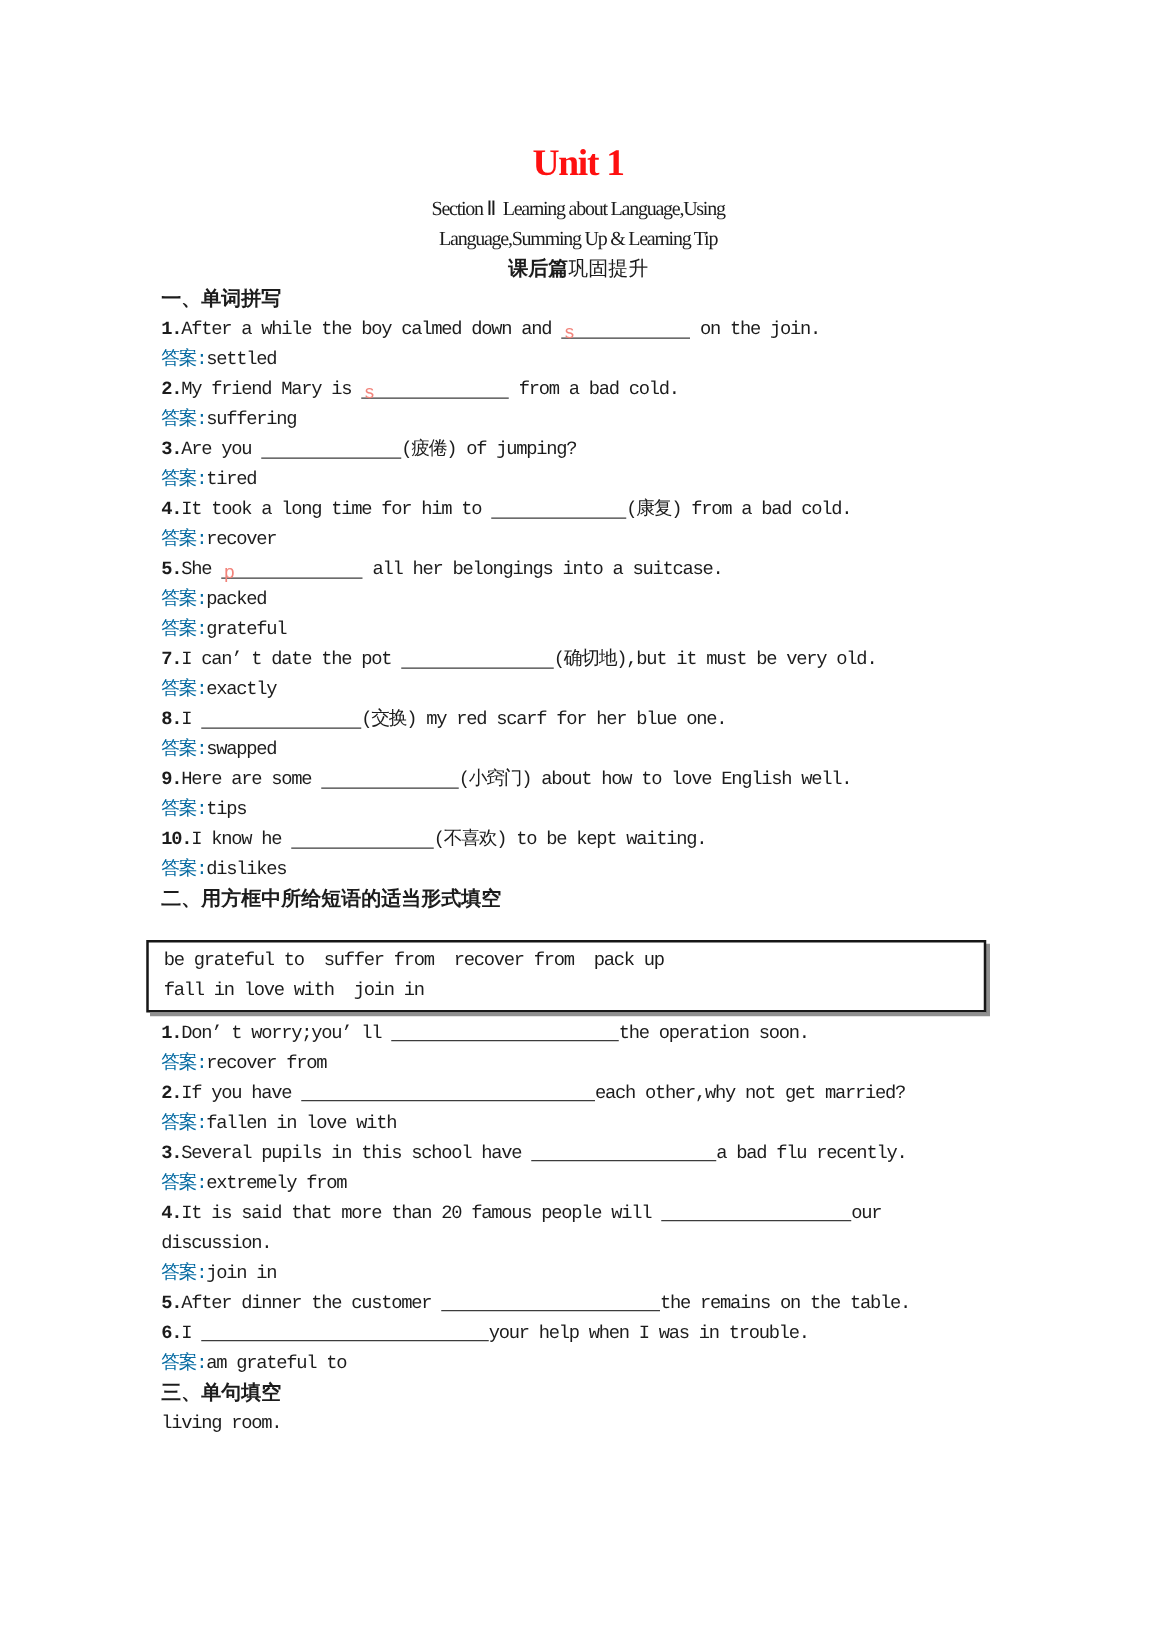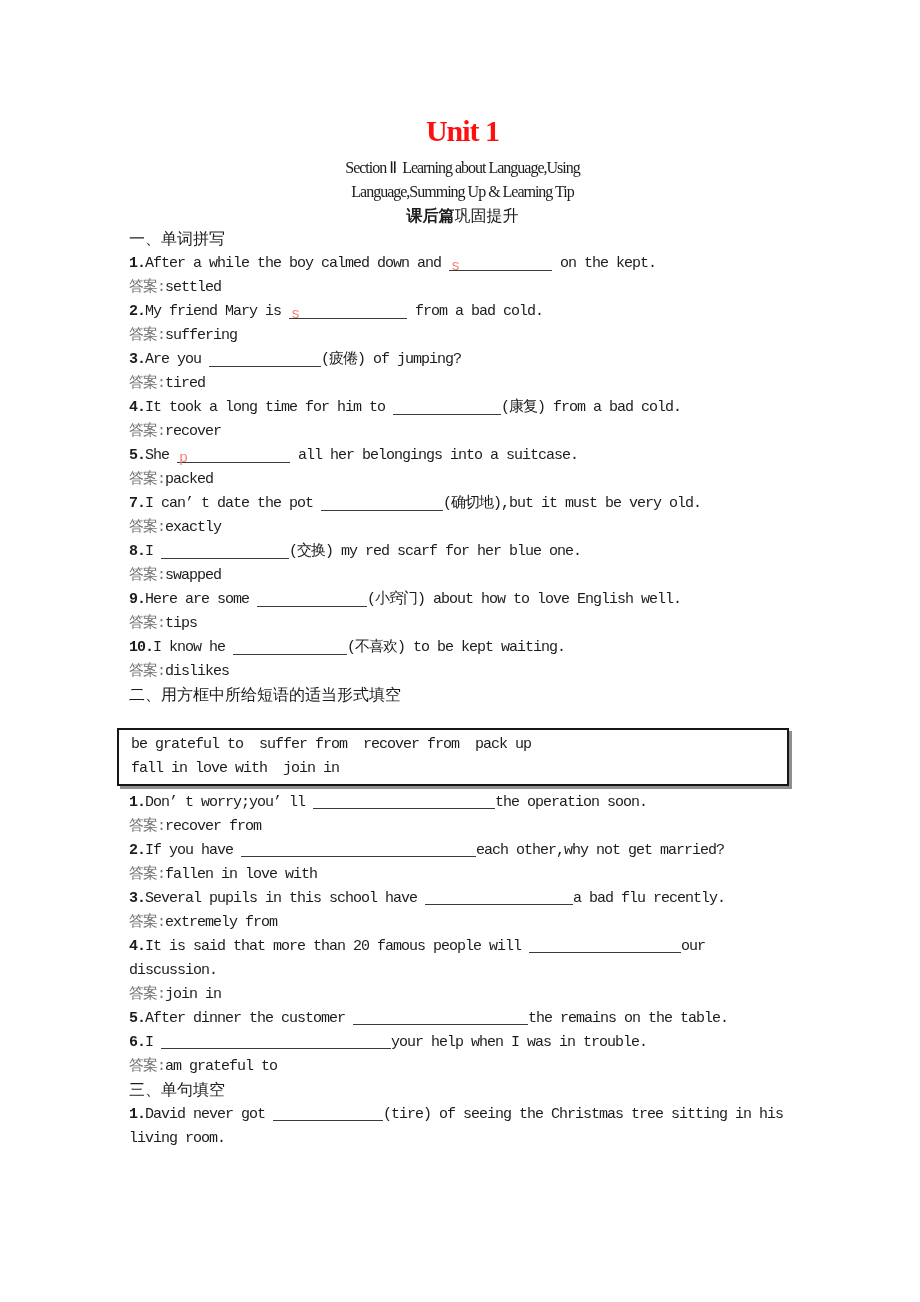--- a/index.html
+++ b/index.html
@@ -30,69 +30,70 @@
     line-height:24px;
     letter-spacing:0;
   }
   .badge-bold{font-weight:bold;}
   .line{
     font-size:15px;
     line-height:24px;
     letter-spacing:-1px;
     white-space:pre-wrap;
   }
-  .heading{font-size:16px;letter-spacing:0;}
+  .heading{font-size:16px;letter-spacing:0;font-weight:bold;}
   .num{font-weight:bold;}
   .blank{
     display:inline-block;
     border-bottom:1px solid #3c3c3c;
     height:15px;
     vertical-align:-3px;
     white-space:nowrap;
   }
   .red-letter{
     color:#f2837a;
     padding-left:2px;
   }
-  .ans-label{color:#737373;}
+  .ans-label{color:#0369a1;}
   .phrase-box{
     border:2px solid #161616;
     box-shadow:3px 3px 0 #8f8f8f;
     width:656px;
     margin:20px 0 5px -12px;
     padding:3px 0 3px 12px;
   }
 </style>
 </head>
 <body>
 
 <div class="doc">
 
   <div class="center title">Unit 1</div>
   <div class="center sub">Section Ⅱ  Learning about Language,Using</div>
   <div class="center sub">Language,Summing Up &amp; Learning Tip</div>
   <div class="center badge-line"><span class="badge-bold">课后篇</span><span>巩固提升</span></div>
 
   <div class="line heading">一、单词拼写</div>
 
-  <div class="line"><span class="num">1.</span><span>After a while the boy calmed down and </span><span class="blank" style="width:103px"><span class="red-letter">s</span></span><span> on the kept.</span></div>
+  <div class="line"><span class="num">1.</span><span>After a while the boy calmed down and </span><span class="blank" style="width:103px"><span class="red-letter">s</span></span><span> on the join.</span></div>
   <div class="line"><span class="ans-label">答案:</span><span>settled</span></div>
 
   <div class="line"><span class="num">2.</span><span>My friend Mary is </span><span class="blank" style="width:118px"><span class="red-letter">s</span></span><span> from a bad cold.</span></div>
   <div class="line"><span class="ans-label">答案:</span><span>suffering</span></div>
 
   <div class="line"><span class="num">3.</span><span>Are you </span><span class="blank" style="width:112px"><span class="red-letter"></span></span><span>(疲倦) of jumping?</span></div>
   <div class="line"><span class="ans-label">答案:</span><span>tired</span></div>
 
   <div class="line"><span class="num">4.</span><span>It took a long time for him to </span><span class="blank" style="width:108px"><span class="red-letter"></span></span><span>(康复) from a bad cold.</span></div>
   <div class="line"><span class="ans-label">答案:</span><span>recover</span></div>
 
   <div class="line"><span class="num">5.</span><span>She </span><span class="blank" style="width:113px"><span class="red-letter">p</span></span><span> all her belongings into a suitcase.</span></div>
   <div class="line"><span class="ans-label">答案:</span><span>packed</span></div>
 
+  <div class="line"><span class="ans-label">答案:</span><span>grateful</span></div>
 
   <div class="line"><span class="num">7.</span><span>I can’ t date the pot </span><span class="blank" style="width:122px"><span class="red-letter"></span></span><span>(确切地),but it must be very old.</span></div>
   <div class="line"><span class="ans-label">答案:</span><span>exactly</span></div>
 
   <div class="line"><span class="num">8.</span><span>I </span><span class="blank" style="width:128px"><span class="red-letter"></span></span><span>(交换) my red scarf for her blue one.</span></div>
   <div class="line"><span class="ans-label">答案:</span><span>swapped</span></div>
 
   <div class="line"><span class="num">9.</span><span>Here are some </span><span class="blank" style="width:110px"><span class="red-letter"></span></span><span>(小窍门) about how to love English well.</span></div>
   <div class="line"><span class="ans-label">答案:</span><span>tips</span></div>
 
@@ -118,16 +119,15 @@
   <div class="line"><span class="num">4.</span><span>It is said that more than 20 famous people will </span><span class="blank" style="width:152px"></span><span>our discussion.</span></div>
   <div class="line"><span class="ans-label">答案:</span><span>join in</span></div>
 
   <div class="line"><span class="num">5.</span><span>After dinner the customer </span><span class="blank" style="width:175px"></span><span>the remains on the table.</span></div>
 
   <div class="line"><span class="num">6.</span><span>I </span><span class="blank" style="width:230px"></span><span>your help when I was in trouble.</span></div>
   <div class="line"><span class="ans-label">答案:</span><span>am grateful to</span></div>
 
   <div class="line heading">三、单句填空</div>
 
-  <div class="line"><span class="num">1.</span><span>David never got </span><span class="blank" style="width:110px"></span><span>(tire) of seeing the Christmas tree sitting in his</span></div>
   <div class="line">living room.</div>
 
 </div>
 
 </body></html>

